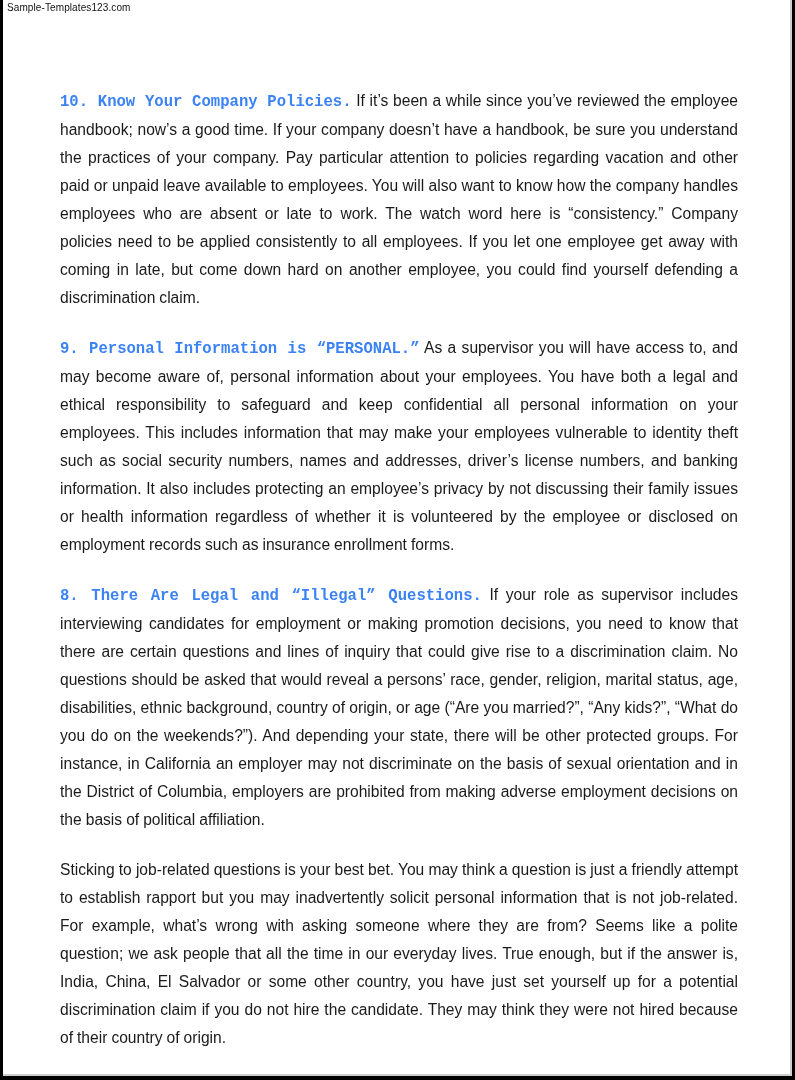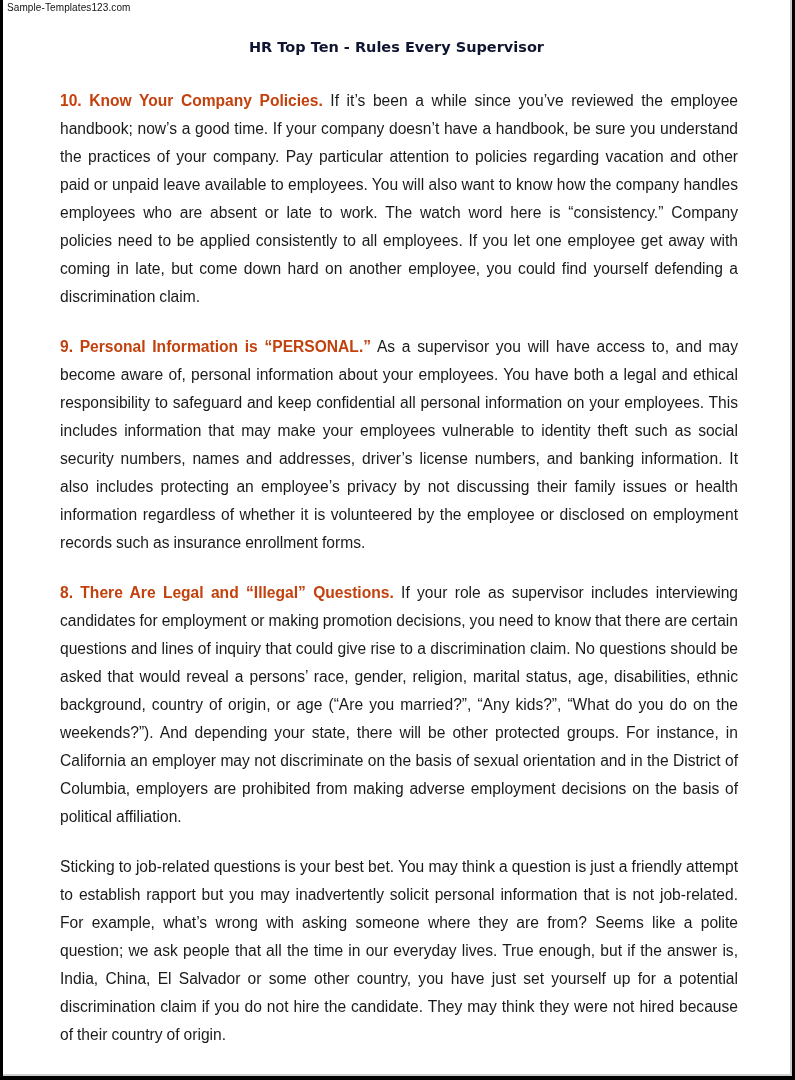--- a/index.html
+++ b/index.html
@@ -53,31 +53,31 @@
       font-size: 15.6px;
       line-height: 28px;
       color: #1a1a1a;
     }
     .content p {
       margin: 0 0 22px 0;
       text-align: justify;
       word-spacing: -0.3px;
     }
     .heading {
-      color: #c2410c;
+      color: #3b82f6;
       font-weight: bold;
+      font-family: Liberation Mono, monospace;
     }
   </style>
 </head>
 <body>
 
 <div class="page">
   <div class="watermark">Sample-Templates123.com</div>
 
-  <div class="doc-title">HR Top Ten - Rules Every Supervisor</div>
 
   <div class="content">
     <p>
       <span class="heading">10. Know Your Company Policies.</span><span> If it’s been a while since you’ve reviewed the employee handbook; now’s a good time. If your company doesn’t have a handbook, be sure you understand the practices of your company. Pay particular attention to policies regarding vacation and other paid or unpaid leave available to employees. You will also want to know how the company handles employees who are absent or late to work. The watch word here is “consistency.” Company policies need to be applied consistently to all employees. If you let one employee get away with coming in late, but come down hard on another employee, you could find yourself defending a discrimination claim.</span>
     </p>
     <p>
       <span class="heading">9. Personal Information is “PERSONAL.”</span><span> As a supervisor you will have access to, and may become aware of, personal information about your employees. You have both a legal and ethical responsibility to safeguard and keep confidential all personal information on your employees. This includes information that may make your employees vulnerable to identity theft such as social security numbers, names and addresses, driver’s license numbers, and banking information. It also includes protecting an employee’s privacy by not discussing their family issues or health information regardless of whether it is volunteered by the employee or disclosed on employment records such as insurance enrollment forms.</span>
     </p>
     <p>
       <span class="heading">8. There Are Legal and “Illegal” Questions.</span><span> If your role as supervisor includes interviewing candidates for employment or making promotion decisions, you need to know that there are certain questions and lines of inquiry that could give rise to a discrimination claim. No questions should be asked that would reveal a persons’ race, gender, religion, marital status, age, disabilities, ethnic background, country of origin, or age (“Are you married?”, “Any kids?”, “What do you do on the weekends?”). And depending your state, there will be other protected groups. For instance, in California an employer may not discriminate on the basis of sexual orientation and in the District of Columbia, employers are prohibited from making adverse employment decisions on the basis of political affiliation.</span>

